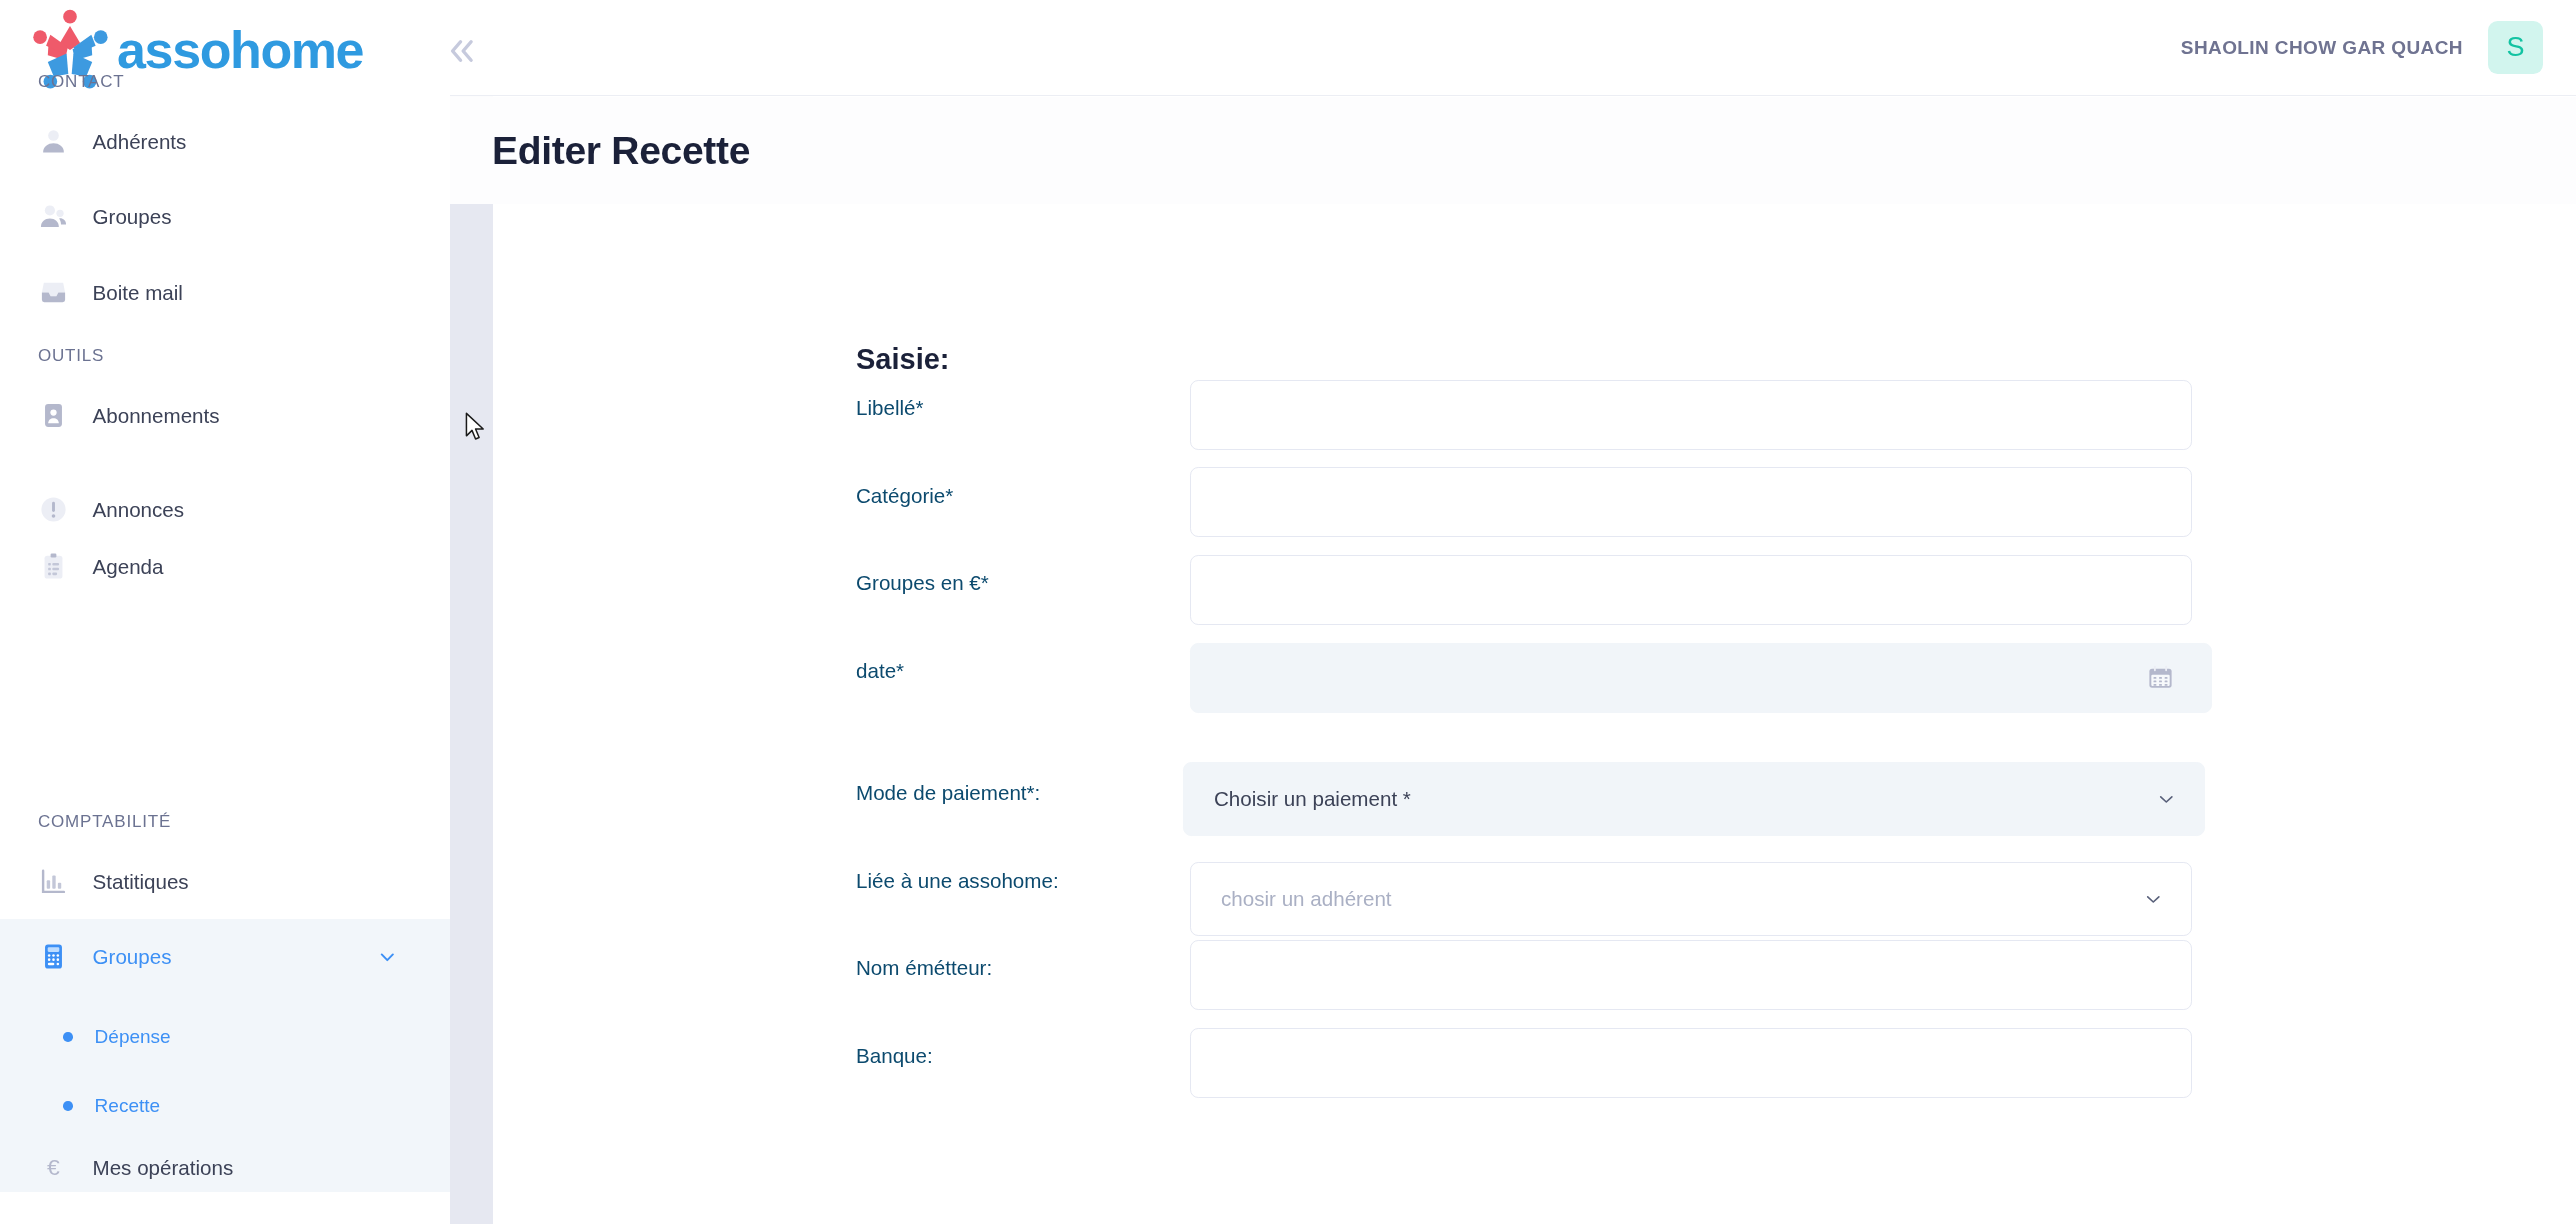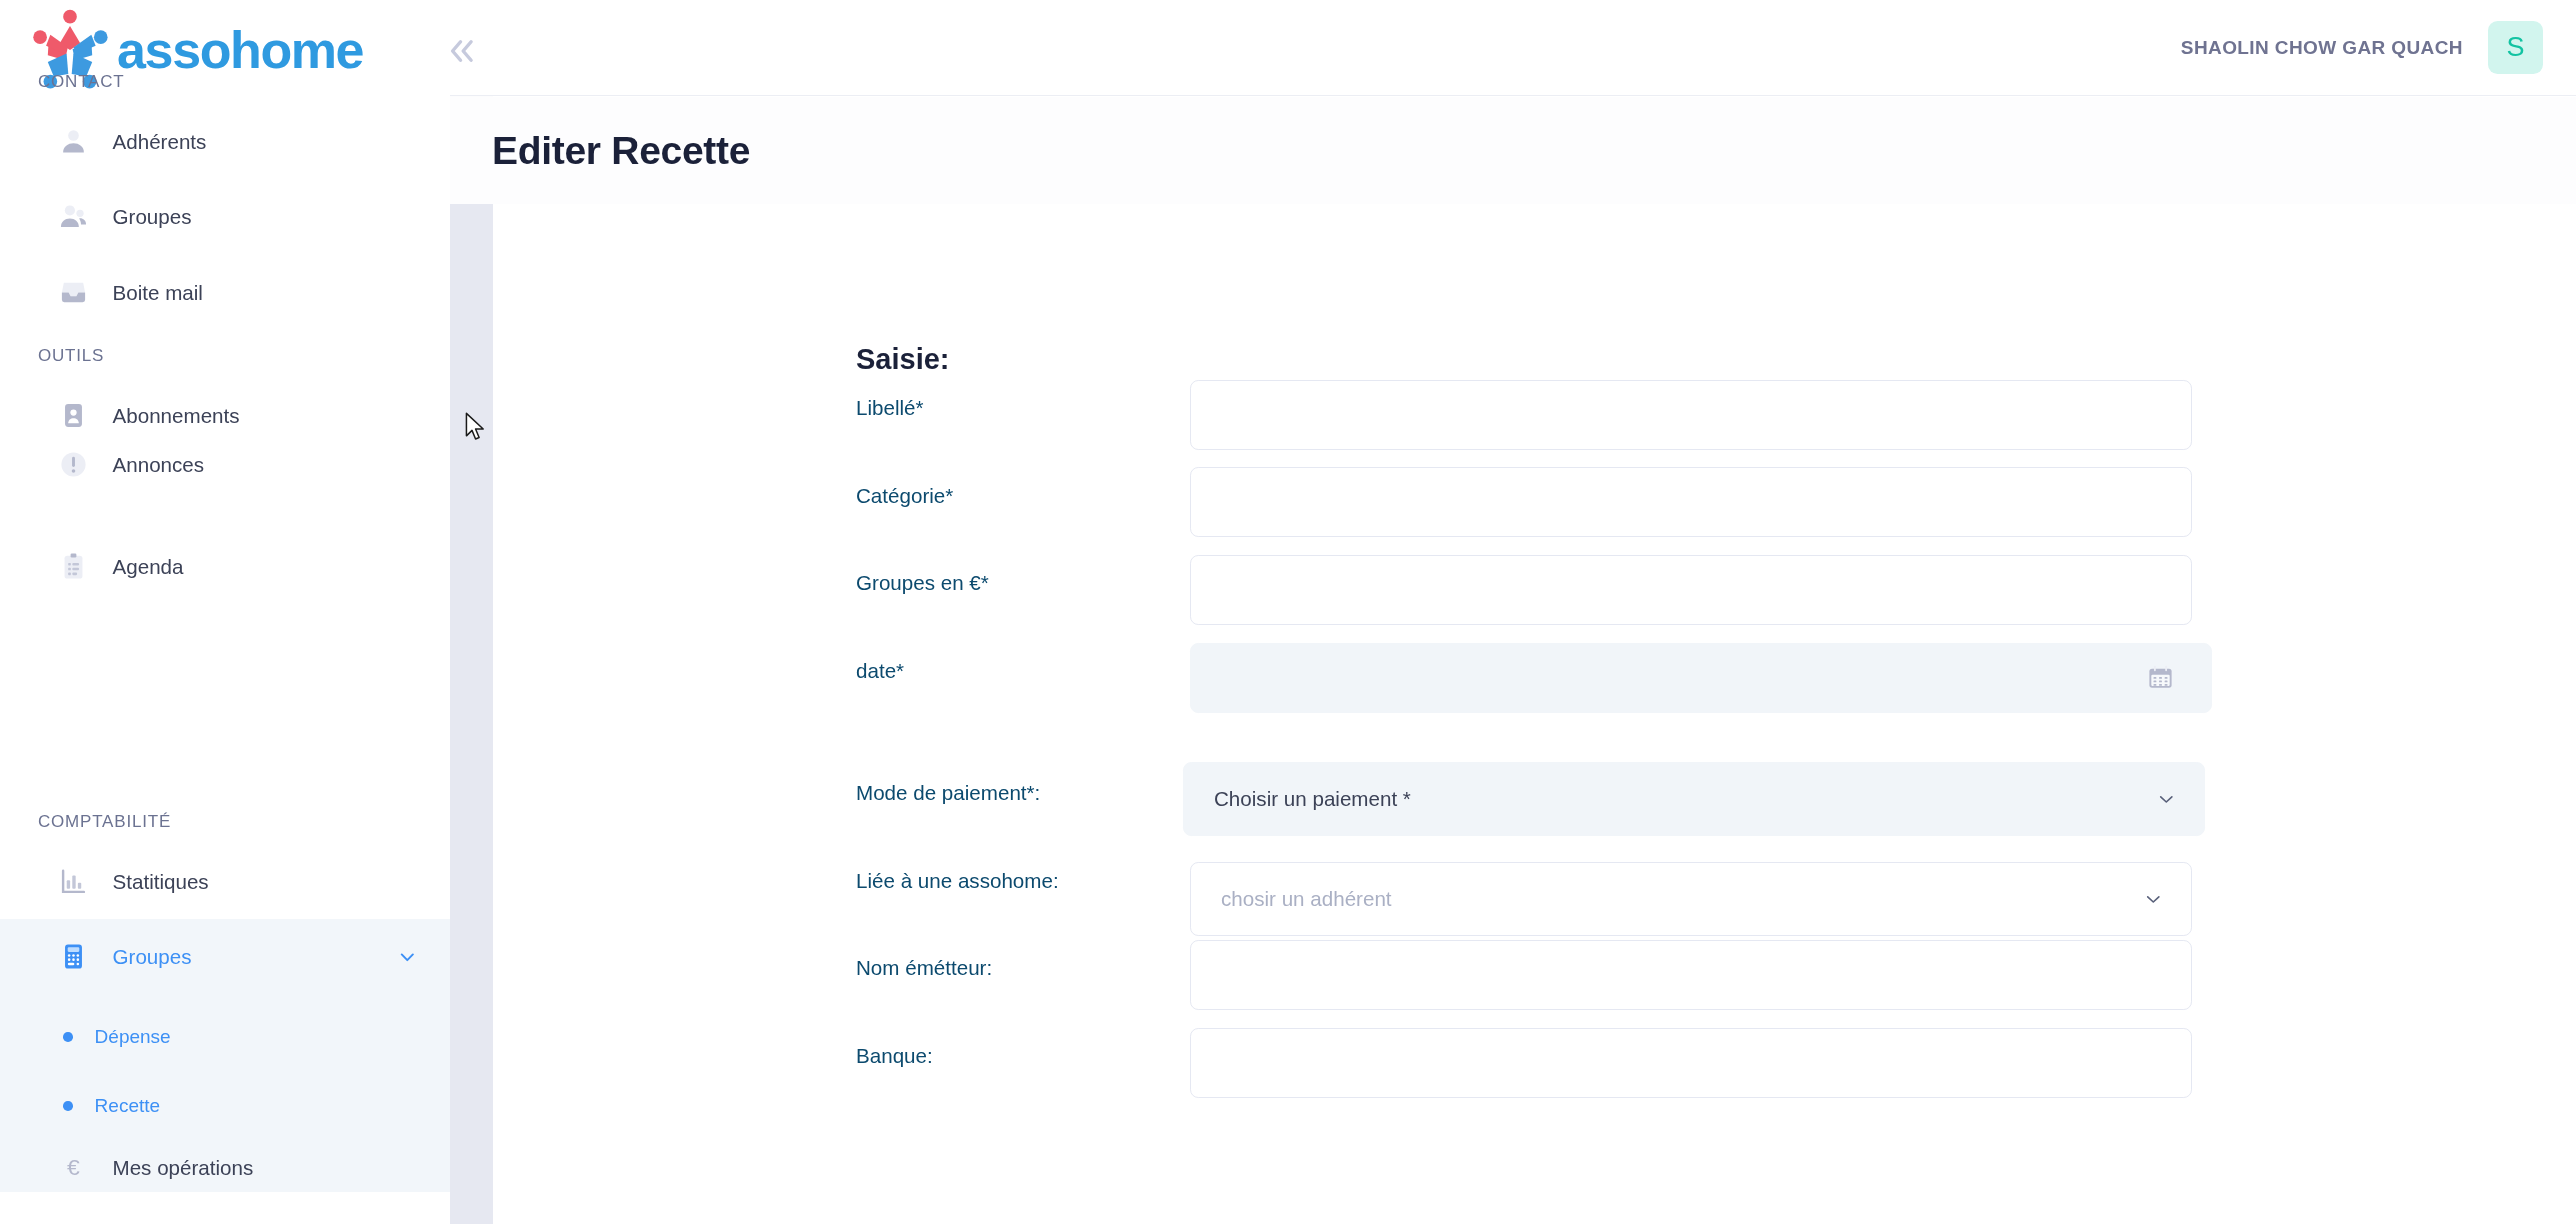--- a/index.html
+++ b/index.html
@@ -35,21 +35,20 @@
     font-size: 17px; font-weight: 400;
     letter-spacing: 0.8px;
     color: #6b7291;
     text-transform: uppercase;
   }
   .nav-item {
     position: absolute; left: 0; width: 450px; height: 75px;
     display: flex; align-items: center;
     padding-left: 38px;
     cursor: pointer;
-    margin-left: 20px;
   }
   .nav-item .ico {
     width: 31.5px; height: 31.5px; flex: none;
     display: flex; align-items: center; justify-content: center;
     margin-right: 23px;
   }
   .nav-item .lbl {
     font-size: 20.6px; color: #3c4257; font-weight: 400;
     white-space: nowrap;
   }
@@ -296,21 +295,21 @@
       <span class="ico">
         <svg width="29" height="29" viewBox="0 0 24 24">
             <rect x="5" y="2.5" width="14" height="19" rx="2.6" fill="#b4b8cc"></rect>
             <circle cx="12" cy="9.6" r="2.6" fill="#ffffff"></circle>
             <path d="M7.6 18.4c0-2.6 2-4.2 4.4-4.2s4.4 1.6 4.4 4.2z" fill="#ffffff"></path>
           </svg>
       </span>
       <span class="lbl">Abonnements</span>
     </div>
 
-    <div class="nav-item" style="top:427px">
+    <div class="nav-item" style="top:472px">
       <span class="ico">
         <svg width="29" height="29" viewBox="0 0 24 24">
             <circle cx="12" cy="12" r="10" fill="#eceef5"></circle>
             <rect x="10.8" y="5.6" width="2.4" height="8.4" rx="1.2" fill="#b4b8cc"></rect>
             <circle cx="12" cy="17.4" r="1.5" fill="#b4b8cc"></circle>
           </svg>
       </span>
       <span class="lbl">Annonces</span>
     </div>
 

